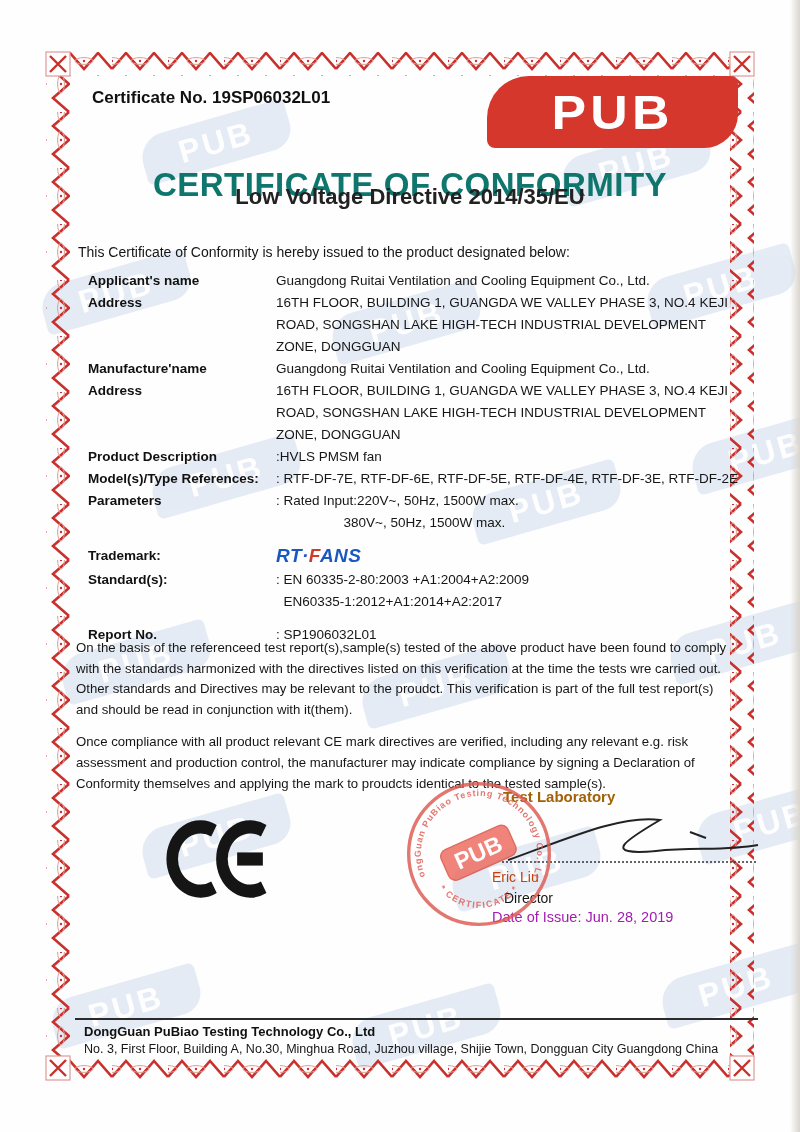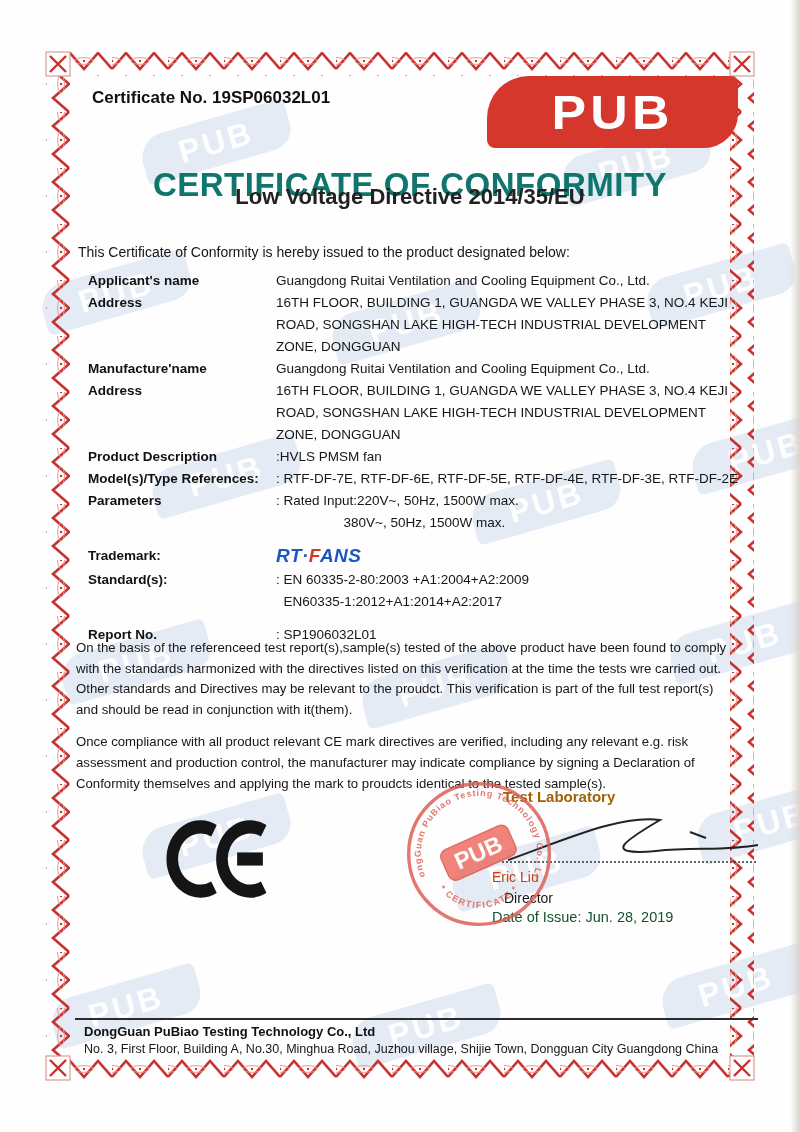--- a/index.html
+++ b/index.html
@@ -45,21 +45,21 @@
   .tm-red{color:#d03a2b;}
   
   .statements{position:absolute;left:64px;top:626px;width:676px;font-size:13.2px;line-height:20.6px;color:#161616;}
   .statements p{margin:12px;}
   
   .ce{position:absolute;left:166px;top:820px;}
   .lab-heading{position:absolute;left:503px;top:788px;font-size:15px;font-weight:bold;color:#a16207;}
   .sig-svg{position:absolute;left:494px;top:806px;}
   .sig-name{position:absolute;left:492px;top:869px;font-size:14px;color:#c2410c;}
   .sig-title{position:absolute;left:492px;top:890px;font-size:14px;color:#161616;margin-left:12px;}
-  .sig-date{position:absolute;left:492px;top:909px;font-size:14.5px;color:#14532d;}
+  .sig-date{position:absolute;left:492px;top:909px;font-size:14.5px;color:#a21caf;}
   .seal{position:absolute;left:404px;top:779px;opacity:.82;}
   
   .foot-rule{position:absolute;left:75px;top:1018px;width:683px;height:2px;background:#2b2b2b;}
   .foot-company{position:absolute;left:84px;top:1024px;font-size:13px;font-weight:bold;color:#111;}
   .foot-address{position:absolute;left:84px;top:1042px;font-size:12.5px;color:#161616;}
   .scan-edge{position:absolute;right:0;top:0;width:10px;height:1132px;
     background:linear-gradient(to right,rgba(255,255,255,0),#d9d5ce);z-index:5;}
 </style>
 </head>
 <body>

